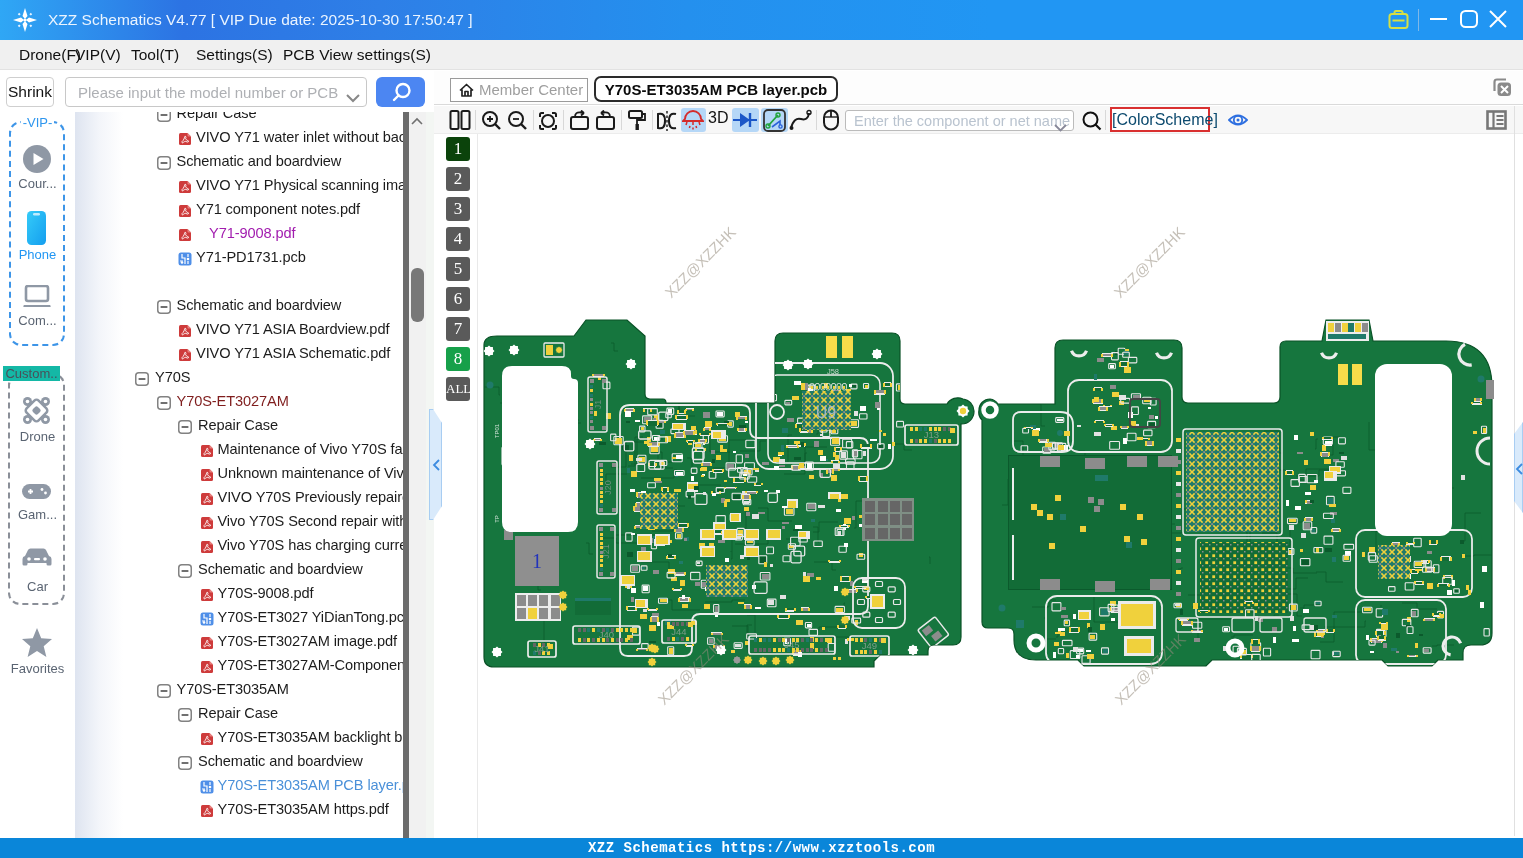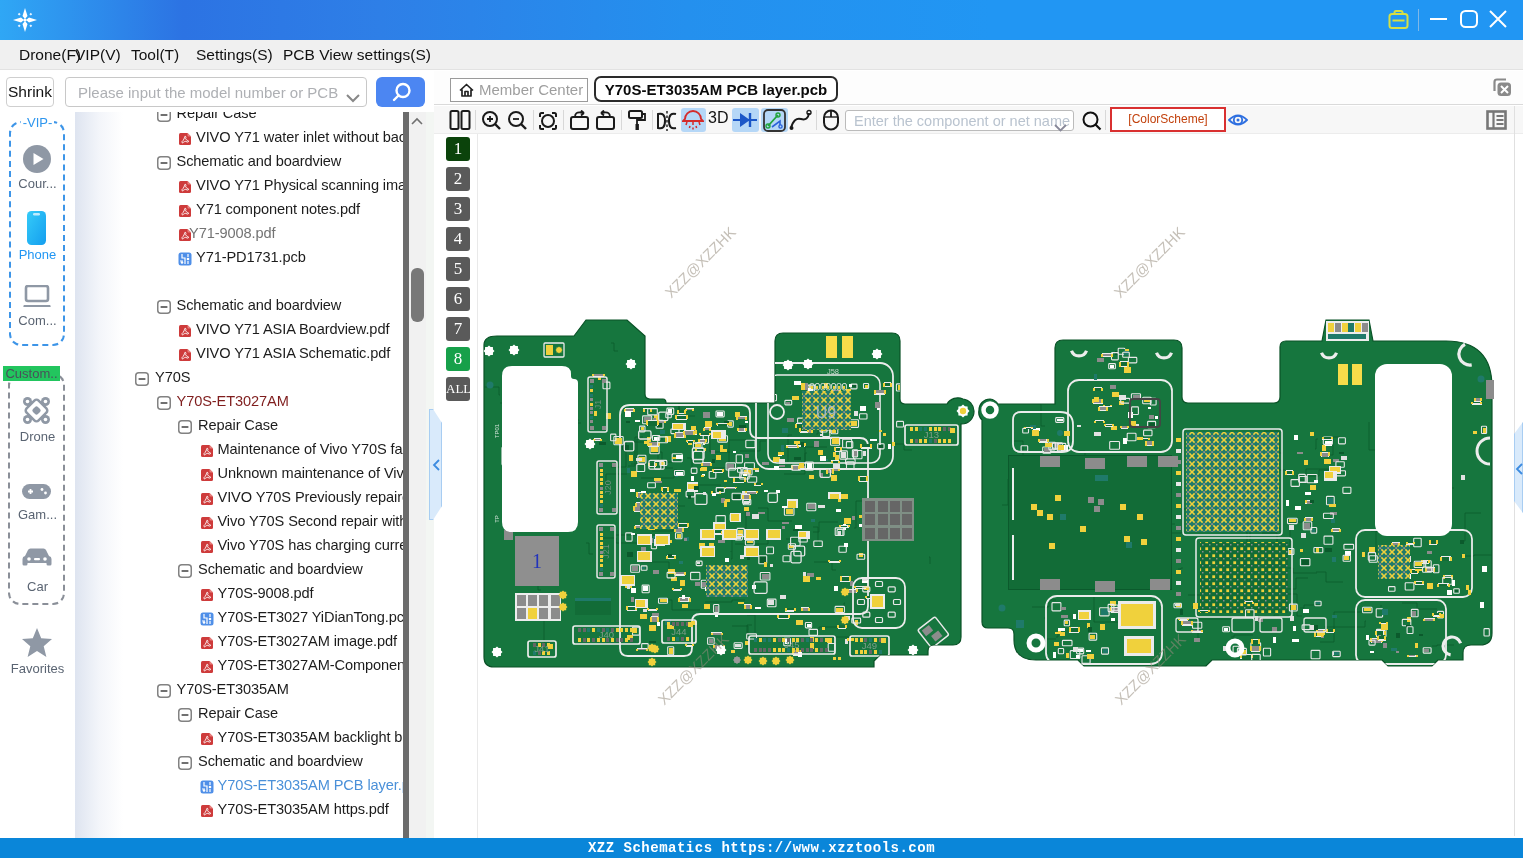--- a/index.html
+++ b/index.html
@@ -28,22 +28,22 @@
 #member{position:absolute;left:16px;top:7px;width:138px;height:24px;border:1px solid #9A9A9A;border-radius:0;background:#FFF}
 #member span{position:absolute;left:28px;top:2px;font-size:15px;color:#9E9E9E}
 #activetab{position:absolute;left:160px;top:5px;width:244px;height:26px;border:2px solid #2A2A2A;border-radius:7px;background:#FFF;
  font-size:15px;font-weight:bold;color:#0A0A0A;text-align:center;line-height:23px}
 #toolrow{position:absolute;left:434px;top:106px;width:1089px;height:28px;background:#F7F7F7;border-bottom:1px solid #ECECEC}
 #layerpanel{position:absolute;left:434px;top:134px;width:44px;height:704px;background:#FFF;border-right:1px solid #E9E9E9}
 .lbtn{position:absolute;left:12px;width:24px;height:24px;border-radius:3px;color:#FFF;text-align:center;
  font-family:"Liberation Serif",serif;font-size:17px;line-height:24px}
 #search2{position:absolute;left:411px;top:4px;width:229px;height:21px;border:1px solid #BBB;border-radius:3px;background:#FFF}
 #search2 .ph{position:absolute;left:8px;top:2px;font-size:14.5px;color:#B9C3CF}
-#colorscheme{position:absolute;left:676px;top:1px;width:116px;height:25px;border:2px solid #D93030;background:#FFF;
- font-size:12px;color:#c2410c;text-align:center;line-height:21px}
+#colorscheme{position:absolute;left:676px;top:1px;width:100px;height:25px;border:2px solid #D93030;background:#FFF;
+ font-size:16px;color:#0c4a6e;text-align:center;line-height:21px}
 #flapL{position:absolute;left:429px;top:409px;width:13px;height:111px;background:#D9EAFB;border:1px solid #A8CDF2;
  clip-path:polygon(0 0,4px 0,100% 14px,100% calc(100% - 14px),4px 100%,0 100%)}
 #flapR{position:absolute;left:1514px;top:422px;width:9px;height:91px;background:#D9EAFB;border:1px solid #A8CDF2;
  clip-path:polygon(0 12px,100% 0,100% 100%,0 calc(100% - 12px))}
 #canvas-right-border{position:absolute;left:1514px;top:106px;width:1px;height:730px;background:#E0E0E0}
 #statusbar{position:absolute;left:0;top:838px;width:1523px;height:20px;background:#0A86D9}
 #statusbar div{width:100%;text-align:center;font-family:"Liberation Mono",monospace;font-size:14px;font-weight:bold;
  color:#FFF;letter-spacing:0.5px;line-height:20px}
 .vipbox{position:absolute;left:9px;top:9px;width:56px;height:225px;border:2px dashed #3D95E8;border-radius:12px}
 .custbox{position:absolute;left:8px;top:261px;width:57px;height:232px;border:2px dashed #8A8F98;border-radius:12px;border-style:dashed}
@@ -51,20 +51,21 @@
 </style></head><body>
 <div id="titlebar">
     <div style="position:absolute;left:12px;top:7px;width:26px;height:26px"><svg width="26" height="26" viewBox="0 0 26 26" style="" xmlns="http://www.w3.org/2000/svg">
         <path d="M13,1 L15.5,9 L13,12 L10.5,9 Z M13,25 L15.5,17 L13,14 L10.5,17 Z M1,13 L9,10.5 L12,13 L9,15.5 Z M25,13 L17,10.5 L14,13 L17,15.5 Z" fill="#FFF"></path>
         <circle cx="13" cy="13" r="1.6" fill="#FFF"></circle>
         <rect x="6.2" y="6.2" width="2" height="2" fill="#EAF4FF" transform="rotate(45 7.2 7.2)"></rect>
         <rect x="17.8" y="6.2" width="2" height="2" fill="#EAF4FF" transform="rotate(45 18.8 7.2)"></rect>
         <rect x="6.2" y="17.8" width="2" height="2" fill="#EAF4FF" transform="rotate(45 7.2 18.8)"></rect>
         <rect x="17.8" y="17.8" width="2" height="2" fill="#EAF4FF" transform="rotate(45 18.8 18.8)"></rect>
       </svg></div>
+    <div id="title-text">XZZ Schematics V4.77 [ VIP Due date: 2025-10-30 17:50:47 ]</div>
     <div style="position:absolute;left:1388px;top:9px;width:21px;height:21px"><svg width="21" height="21" viewBox="0 0 21 21" style="" xmlns="http://www.w3.org/2000/svg">
         <rect x="1.5" y="5" width="18" height="14" rx="2.5" fill="none" stroke="#D5DF45" stroke-width="2"></rect>
         <path d="M6.5,5 L6.5,3.5 Q6.5,2 8,2 L13,2 Q14.5,2 14.5,3.5 L14.5,5" fill="none" stroke="#D5DF45" stroke-width="2"></path>
         <line x1="4.5" y1="11.5" x2="16.5" y2="11.5" stroke="#D5DF45" stroke-width="2"></line>
       </svg></div>
     <div style="position:absolute;left:1418px;top:9px;width:1px;height:22px;background:#7FB8E8"></div>
     <div style="position:absolute;left:1430px;top:10px;width:18px;height:18px"><svg width="18" height="18" viewBox="0 0 18 18" style="" xmlns="http://www.w3.org/2000/svg">
         <line x1="0" y1="9" x2="17" y2="9" stroke="#FFF" stroke-width="2"></line>
       </svg></div>
     <div style="position:absolute;left:1460px;top:10px;width:18px;height:18px"><svg width="18" height="18" viewBox="0 0 18 18" style="" xmlns="http://www.w3.org/2000/svg">
@@ -115,21 +116,21 @@
           </linearGradient>
         </defs>
       </svg></div>
     <div class="sblab" style="top:135px;color:#2196F3">Phone</div>
     <div style="position:absolute;left:22px;top:173px;width:30px;height:23px"><svg width="30" height="23" viewBox="0 0 30 23" style="" xmlns="http://www.w3.org/2000/svg">
         <rect x="4" y="1" width="22" height="15" rx="2" fill="none" stroke="#8F98A5" stroke-width="2.6"></rect>
         <path d="M2,20 L28,20 Q30,22 27,22 L3,22 Q0,22 2,20 Z" fill="#8F98A5"></path>
       </svg></div>
     <div class="sblab" style="top:201px">Com...</div>
     <div class="custbox"></div>
-    <div class="sblab" style="left:-6px;top:254px;color:#49505A"><span style="background:#22c55e;padding:0 2px">Custom..</span></div>
+    <div class="sblab" style="left:-6px;top:254px;color:#49505A"><span style="background:#14b8a6;padding:0 2px">Custom..</span></div>
     <div style="position:absolute;left:22px;top:284px;width:29px;height:29px"><svg width="29" height="29" viewBox="0 0 29 29" style="" xmlns="http://www.w3.org/2000/svg">
         <g fill="#8F98A5">
           <circle cx="5.5" cy="5.5" r="4.5"></circle>
           <circle cx="23.5" cy="5.5" r="4.5"></circle>
           <circle cx="5.5" cy="23.5" r="4.5"></circle>
           <circle cx="23.5" cy="23.5" r="4.5"></circle>
           <rect x="11" y="11" width="7" height="7" rx="2" transform="rotate(45 14.5 14.5)"></rect>
           <rect x="6" y="6" width="17" height="17" rx="3" fill="none" stroke="#8F98A5" stroke-width="2.5" transform="rotate(45 14.5 14.5)"></rect>
         </g>
         <circle cx="5.5" cy="5.5" r="1.8" fill="#FFF"></circle>
@@ -196,21 +197,21 @@
           <path d="M4.2,10.8 Q3.2,9.8 5,8.6 Q6.2,7 6.6,5.2 Q6.8,3.8 7.6,4.4 Q8.3,5 7.6,6.8 Q8.3,8 9.8,8.6 Q11.4,9 10.2,9.9 Q9.2,10.5 7.8,9.3 Q6.3,9.5 5.6,10.2 Q4.8,11.3 4.2,10.8 Z" fill="none" stroke="#FFF" stroke-width="0.9"></path>
         </svg></div>
       <div style="position:absolute;left:73.0px;top:2px;color:#1C1C1C">Y71 component notes.pdf</div>
     </div>
     <div class="trow" style="left:0;top:111px;width:280px">
       <div style="position:absolute;left:55.0px;top:5px"><svg width="14" height="14" viewBox="0 0 14 14" style="" xmlns="http://www.w3.org/2000/svg">
           <path d="M1,2.5 Q1,1 2.5,1 L9.5,1 L13,4.5 L13,11.5 Q13,13 11.5,13 L2.5,13 Q1,13 1,11.5 Z" fill="#CE3B3B"></path>
           <path d="M9.5,1 L13,4.5 L10.5,4.5 Q9.5,4.5 9.5,3.5 Z" fill="#E8807E"></path>
           <path d="M4.2,10.8 Q3.2,9.8 5,8.6 Q6.2,7 6.6,5.2 Q6.8,3.8 7.6,4.4 Q8.3,5 7.6,6.8 Q8.3,8 9.8,8.6 Q11.4,9 10.2,9.9 Q9.2,10.5 7.8,9.3 Q6.3,9.5 5.6,10.2 Q4.8,11.3 4.2,10.8 Z" fill="none" stroke="#FFF" stroke-width="0.9"></path>
         </svg></div>
-      <div style="position:absolute;left:66px;top:2px;color:#737373">Y71-9008.pdf</div>
+      <div style="position:absolute;left:86px;top:2px;color:#a21caf">Y71-9008.pdf</div>
     </div>
     <div class="trow" style="left:0;top:135px;width:280px">
       <div style="position:absolute;left:55.0px;top:5px"><svg width="14" height="14" viewBox="0 0 14 14" style="" xmlns="http://www.w3.org/2000/svg">
           <rect x="0.5" y="0.5" width="13" height="13" rx="2.5" fill="#4F8FE8"></rect>
           <path d="M4,2 L4,6 L7,6 L7,12 M10,2 L10,5 M10,9 L10,12 M2,9 L5,9" fill="none" stroke="#FFF" stroke-width="1.2"></path>
           <circle cx="10" cy="7" r="1.3" fill="#FFF"></circle>
           <circle cx="4" cy="10.5" r="1.3" fill="#FFF"></circle>
         </svg></div>
       <div style="position:absolute;left:73.0px;top:2px;color:#1C1C1C">Y71-PD1731.pcb</div>
     </div>

